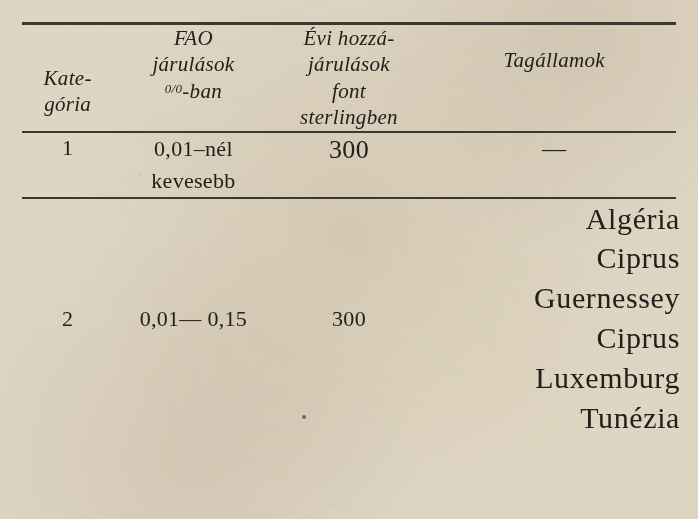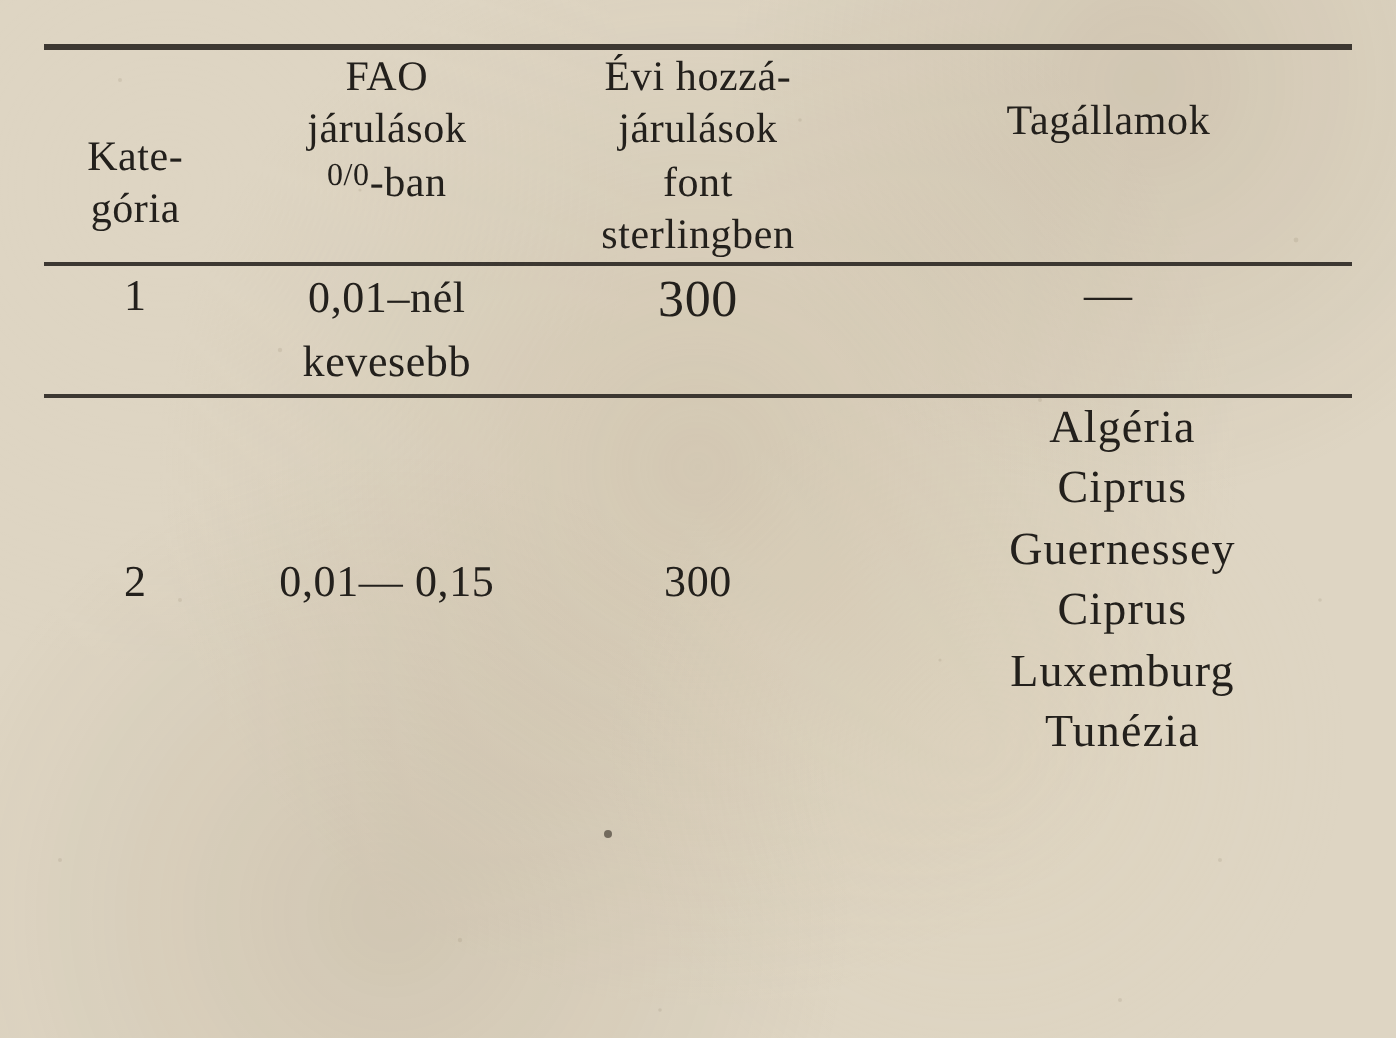--- a/index.html
+++ b/index.html
@@ -70,31 +70,32 @@
   col.c2 { width: 23%; }
   col.c3 { width: 24%; }
   col.c4 { width: 38%; }
 
   .head-cell {
     text-align: center;
     font-size: 21px;
     line-height: 1.26;
     padding: 14px 4px 12px 4px;
     letter-spacing: 0.3px;
+    font-style: italic;
   }
   .head-cell.kat {
     padding-top: 40px;
     text-align: center;
     margin-top: 22px;
   }
   .head-cell.tag {
     padding-top: 22px;
   }
   .pct {
-    font-size: 16px;
+    font-size: 13px;
     vertical-align: 0.35em;
   }
 
   .body-cell {
     text-align: center;
     font-size: 22px;
     line-height: 1.32;
     letter-spacing: 0.3px;
   }
   .row1 td { padding-top: 26px; padding-bottom: 30px; }
@@ -106,23 +107,23 @@
   .row1 .c-states { font-size: 24px; }
 
   .row2 .c-num,
   .row2 .c-share,
   .row2 .c-contrib {
     vertical-align: middle;
     padding-top: 0;
     padding-bottom: 0;
   }
   .states-list {
-    text-align: center;
+    text-align: right;
     padding-left: 14px;
-    font-size: 23px;
+    font-size: 30px;
     line-height: 1.33;
     letter-spacing: 0.6px;
   }
   .states-list div { white-space: nowrap; }
 
   .dot {
     position: absolute;
     left: 302px;
     top: 393px;
     width: 4px;

